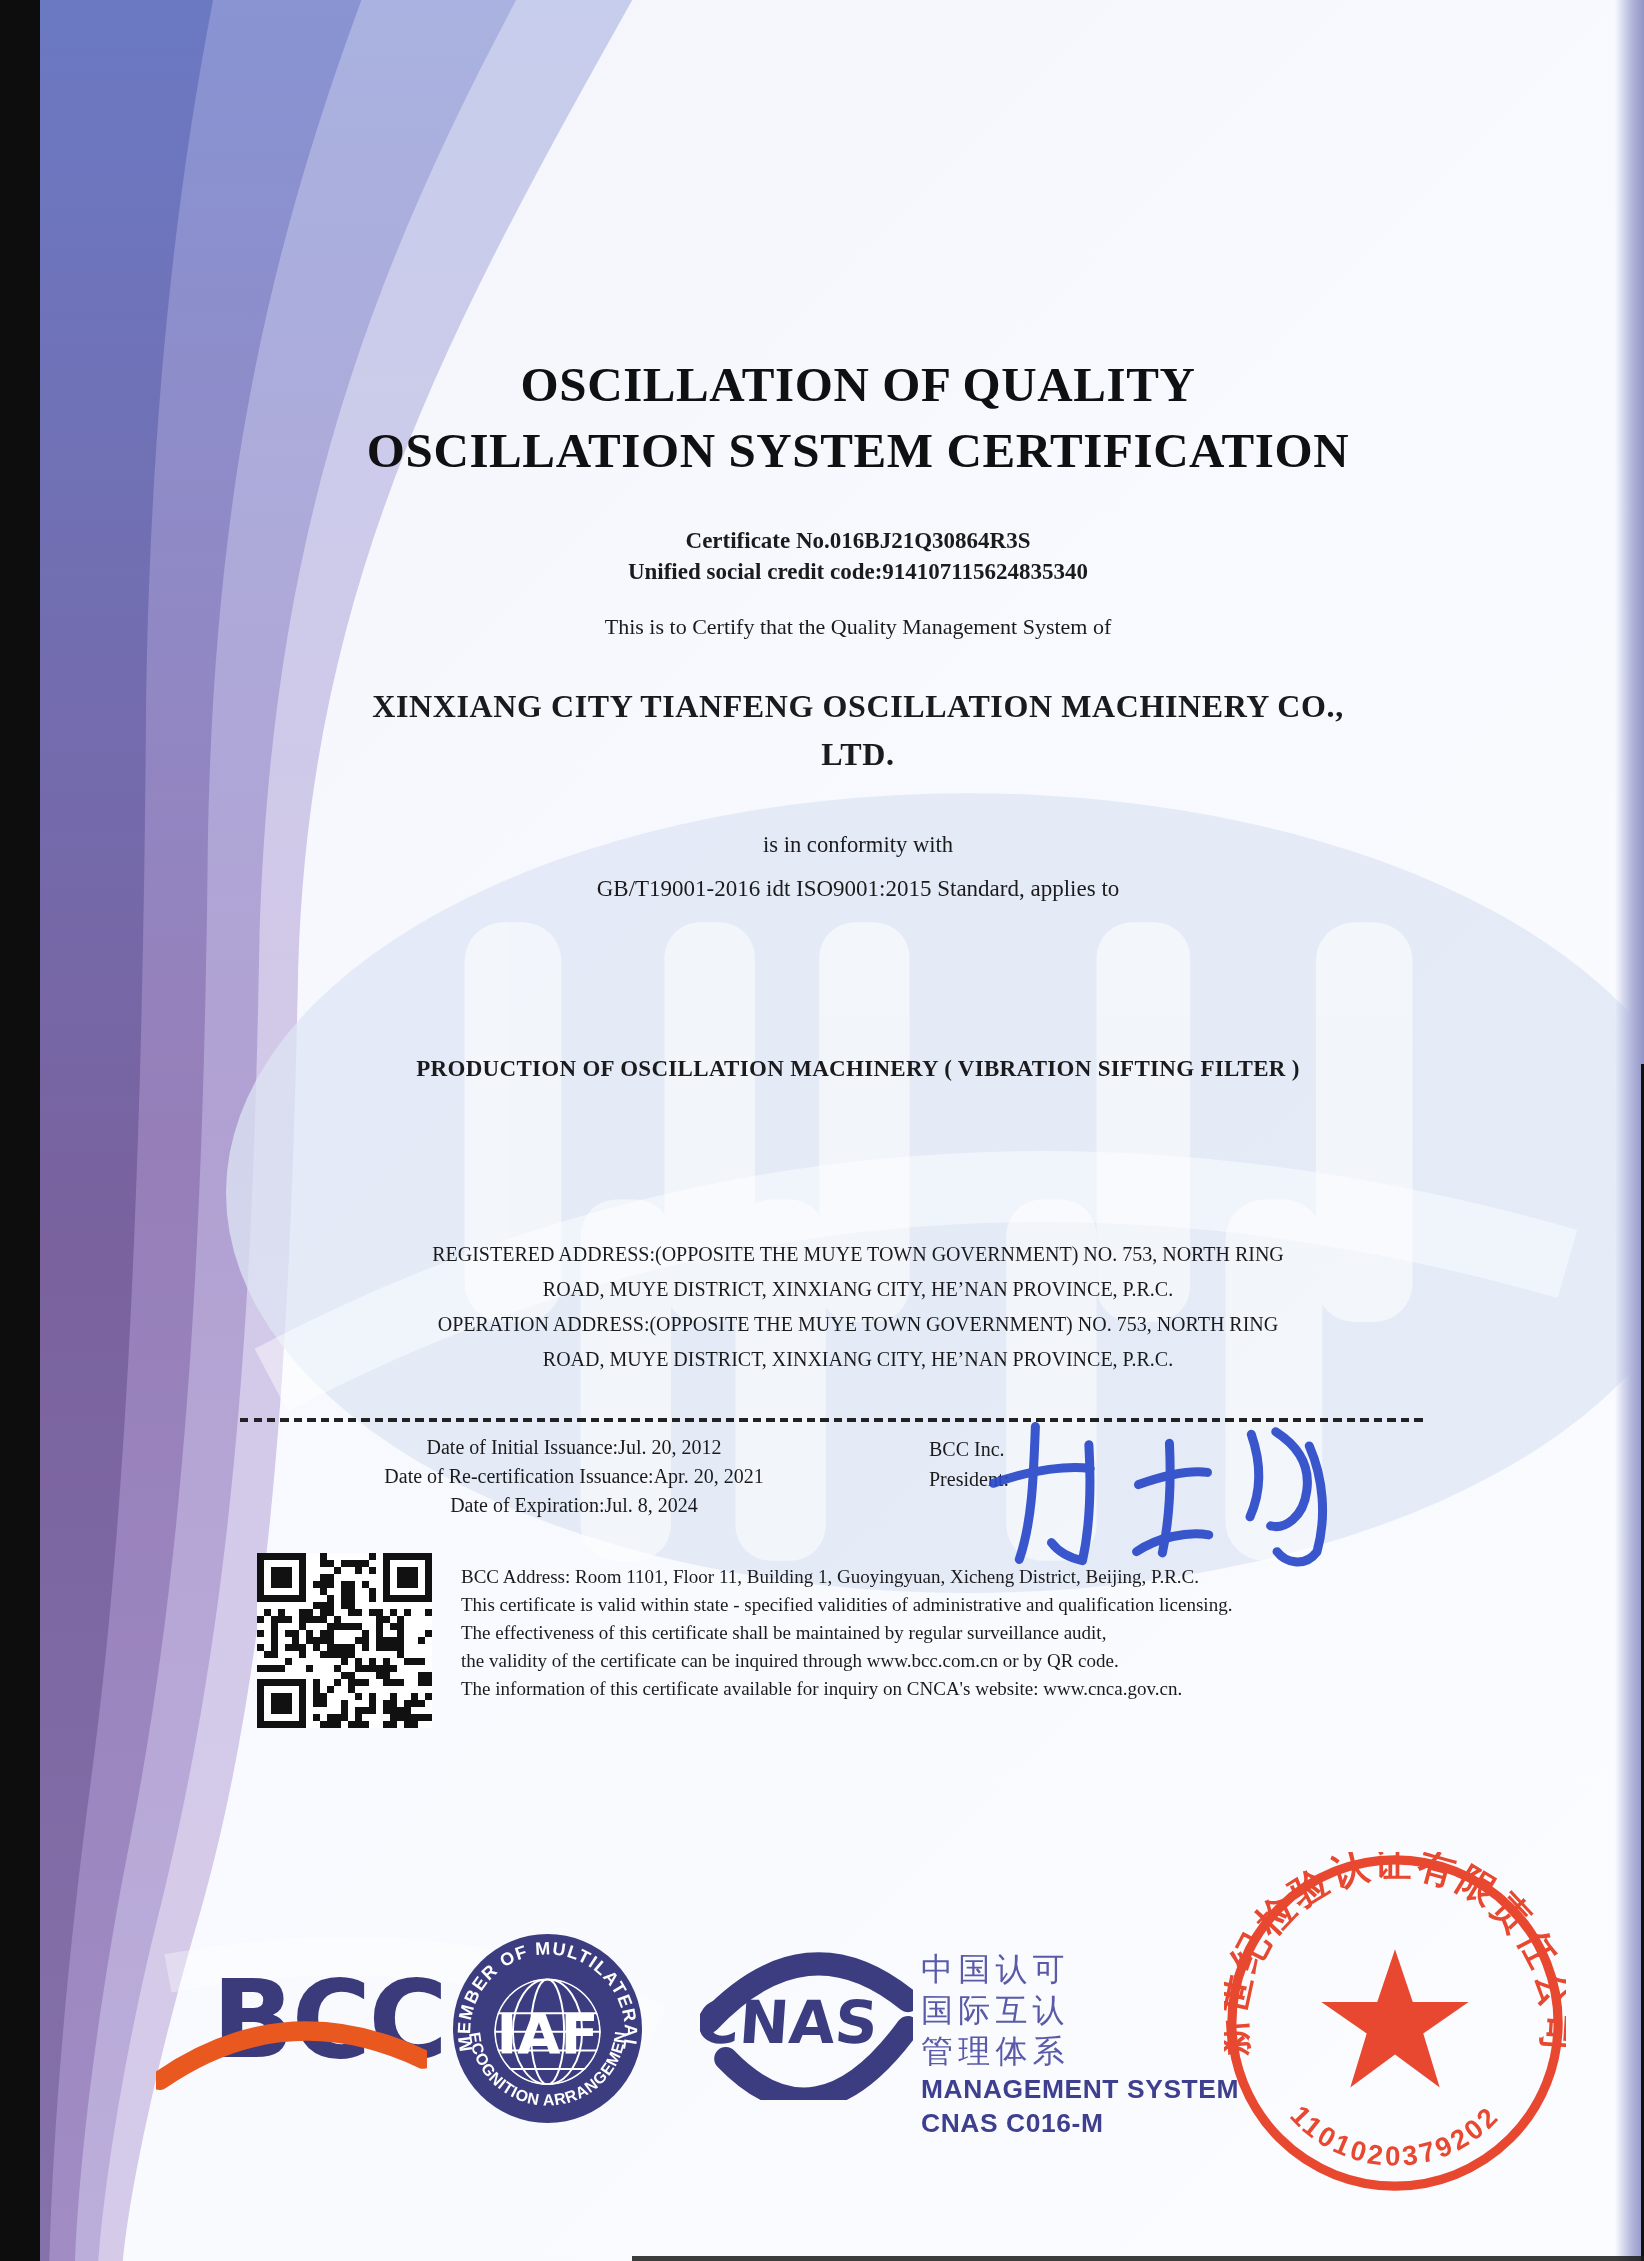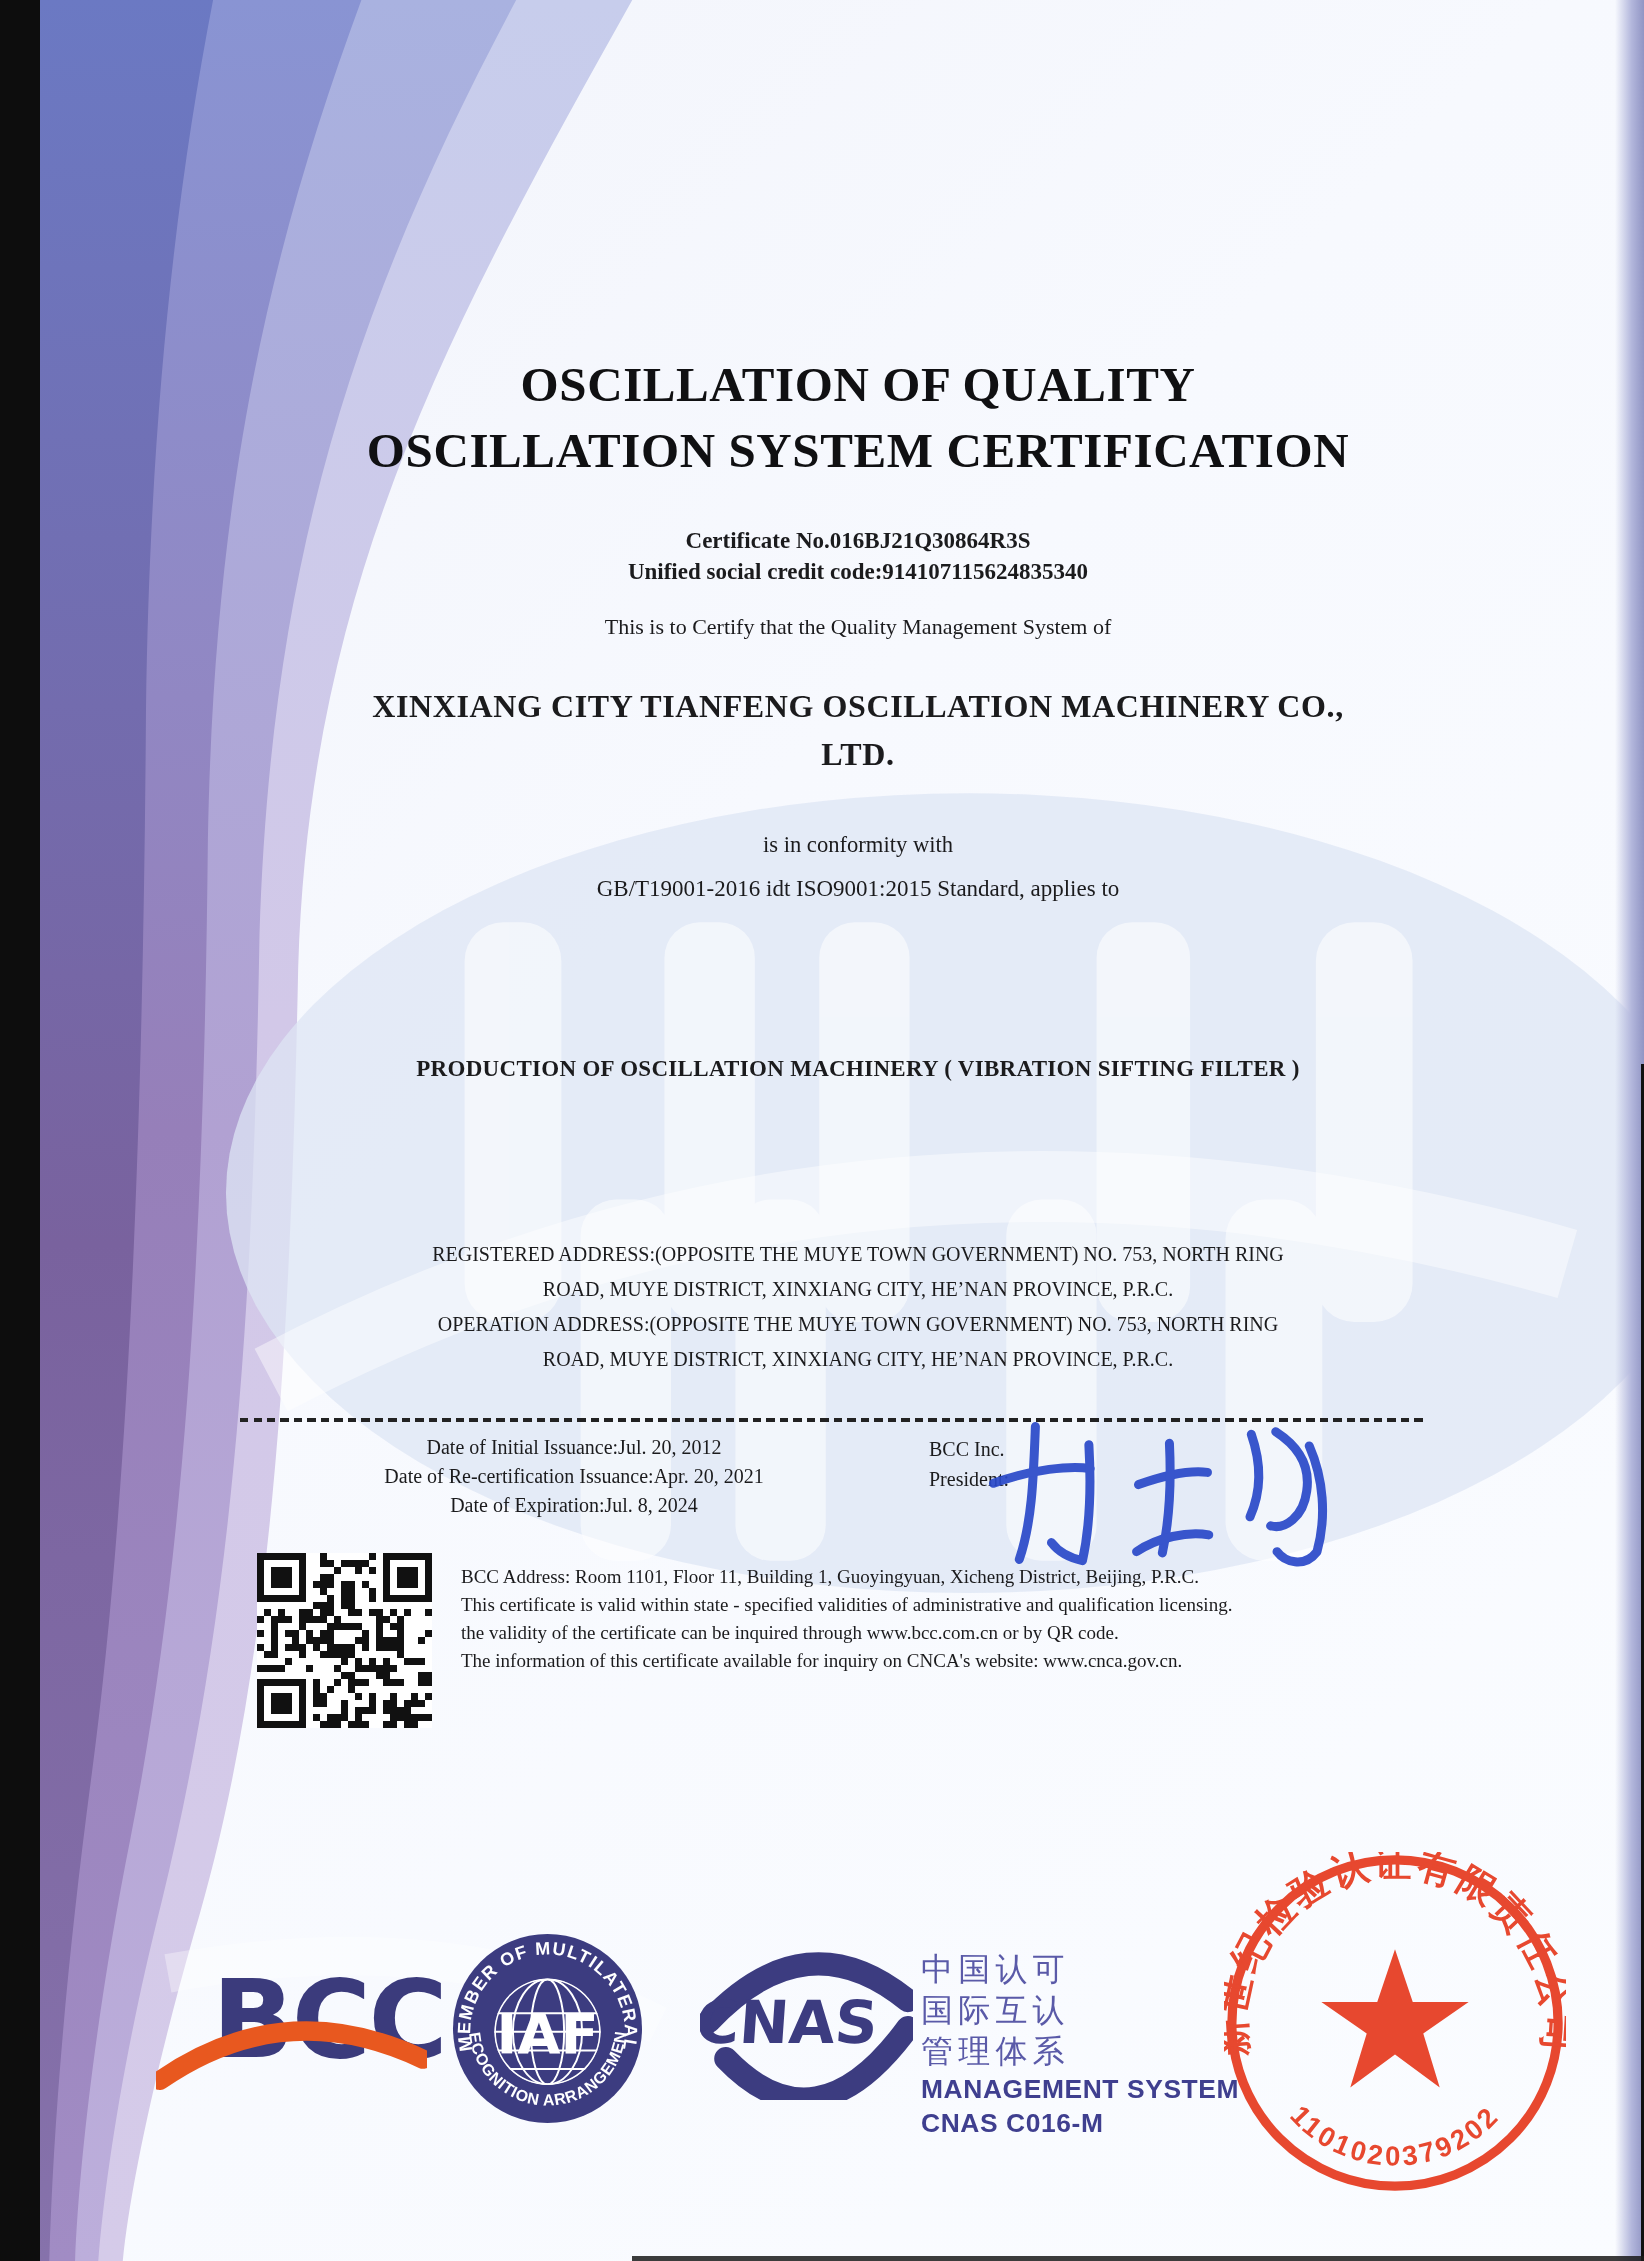--- a/index.html
+++ b/index.html
@@ -359,20 +359,21 @@
           <rect x="190" y="240" width="10" height="10" fill="#111"></rect>
           <rect x="210" y="240" width="10" height="10" fill="#111"></rect>
           <rect x="220" y="240" width="10" height="10" fill="#111"></rect>
         </g>
     </svg>
   </div>
 
   <div class="abs notes">
     <div>BCC Address: Room 1101, Floor 11, Building 1, Guoyingyuan, Xicheng District, Beijing, P.R.C.</div>
     <div>This certificate is valid within state - specified validities of administrative and qualification licensing.</div>
+    <div>The effectiveness of this certificate shall be maintained by regular surveillance audit,</div>
     <div>the validity of the certificate can be inquired through www.bcc.com.cn or by QR code.</div>
     <div>The information of this certificate available for inquiry on CNCA's website: www.cnca.gov.cn.</div>
   </div>
 
   <div class="abs" style="left:169px;top:1968px;width:245px;height:116px;z-index:10;">
     <div class="bcc-word">BCC</div>
     <svg class="abs" style="left:-13px;top:45px;" width="271" height="77" viewBox="0 0 420 120">
       <path d="M5,105 Q200,-30 415,72" fill="none" stroke="#e8581f" stroke-width="30" stroke-linecap="round"></path>
     </svg>
   </div>

